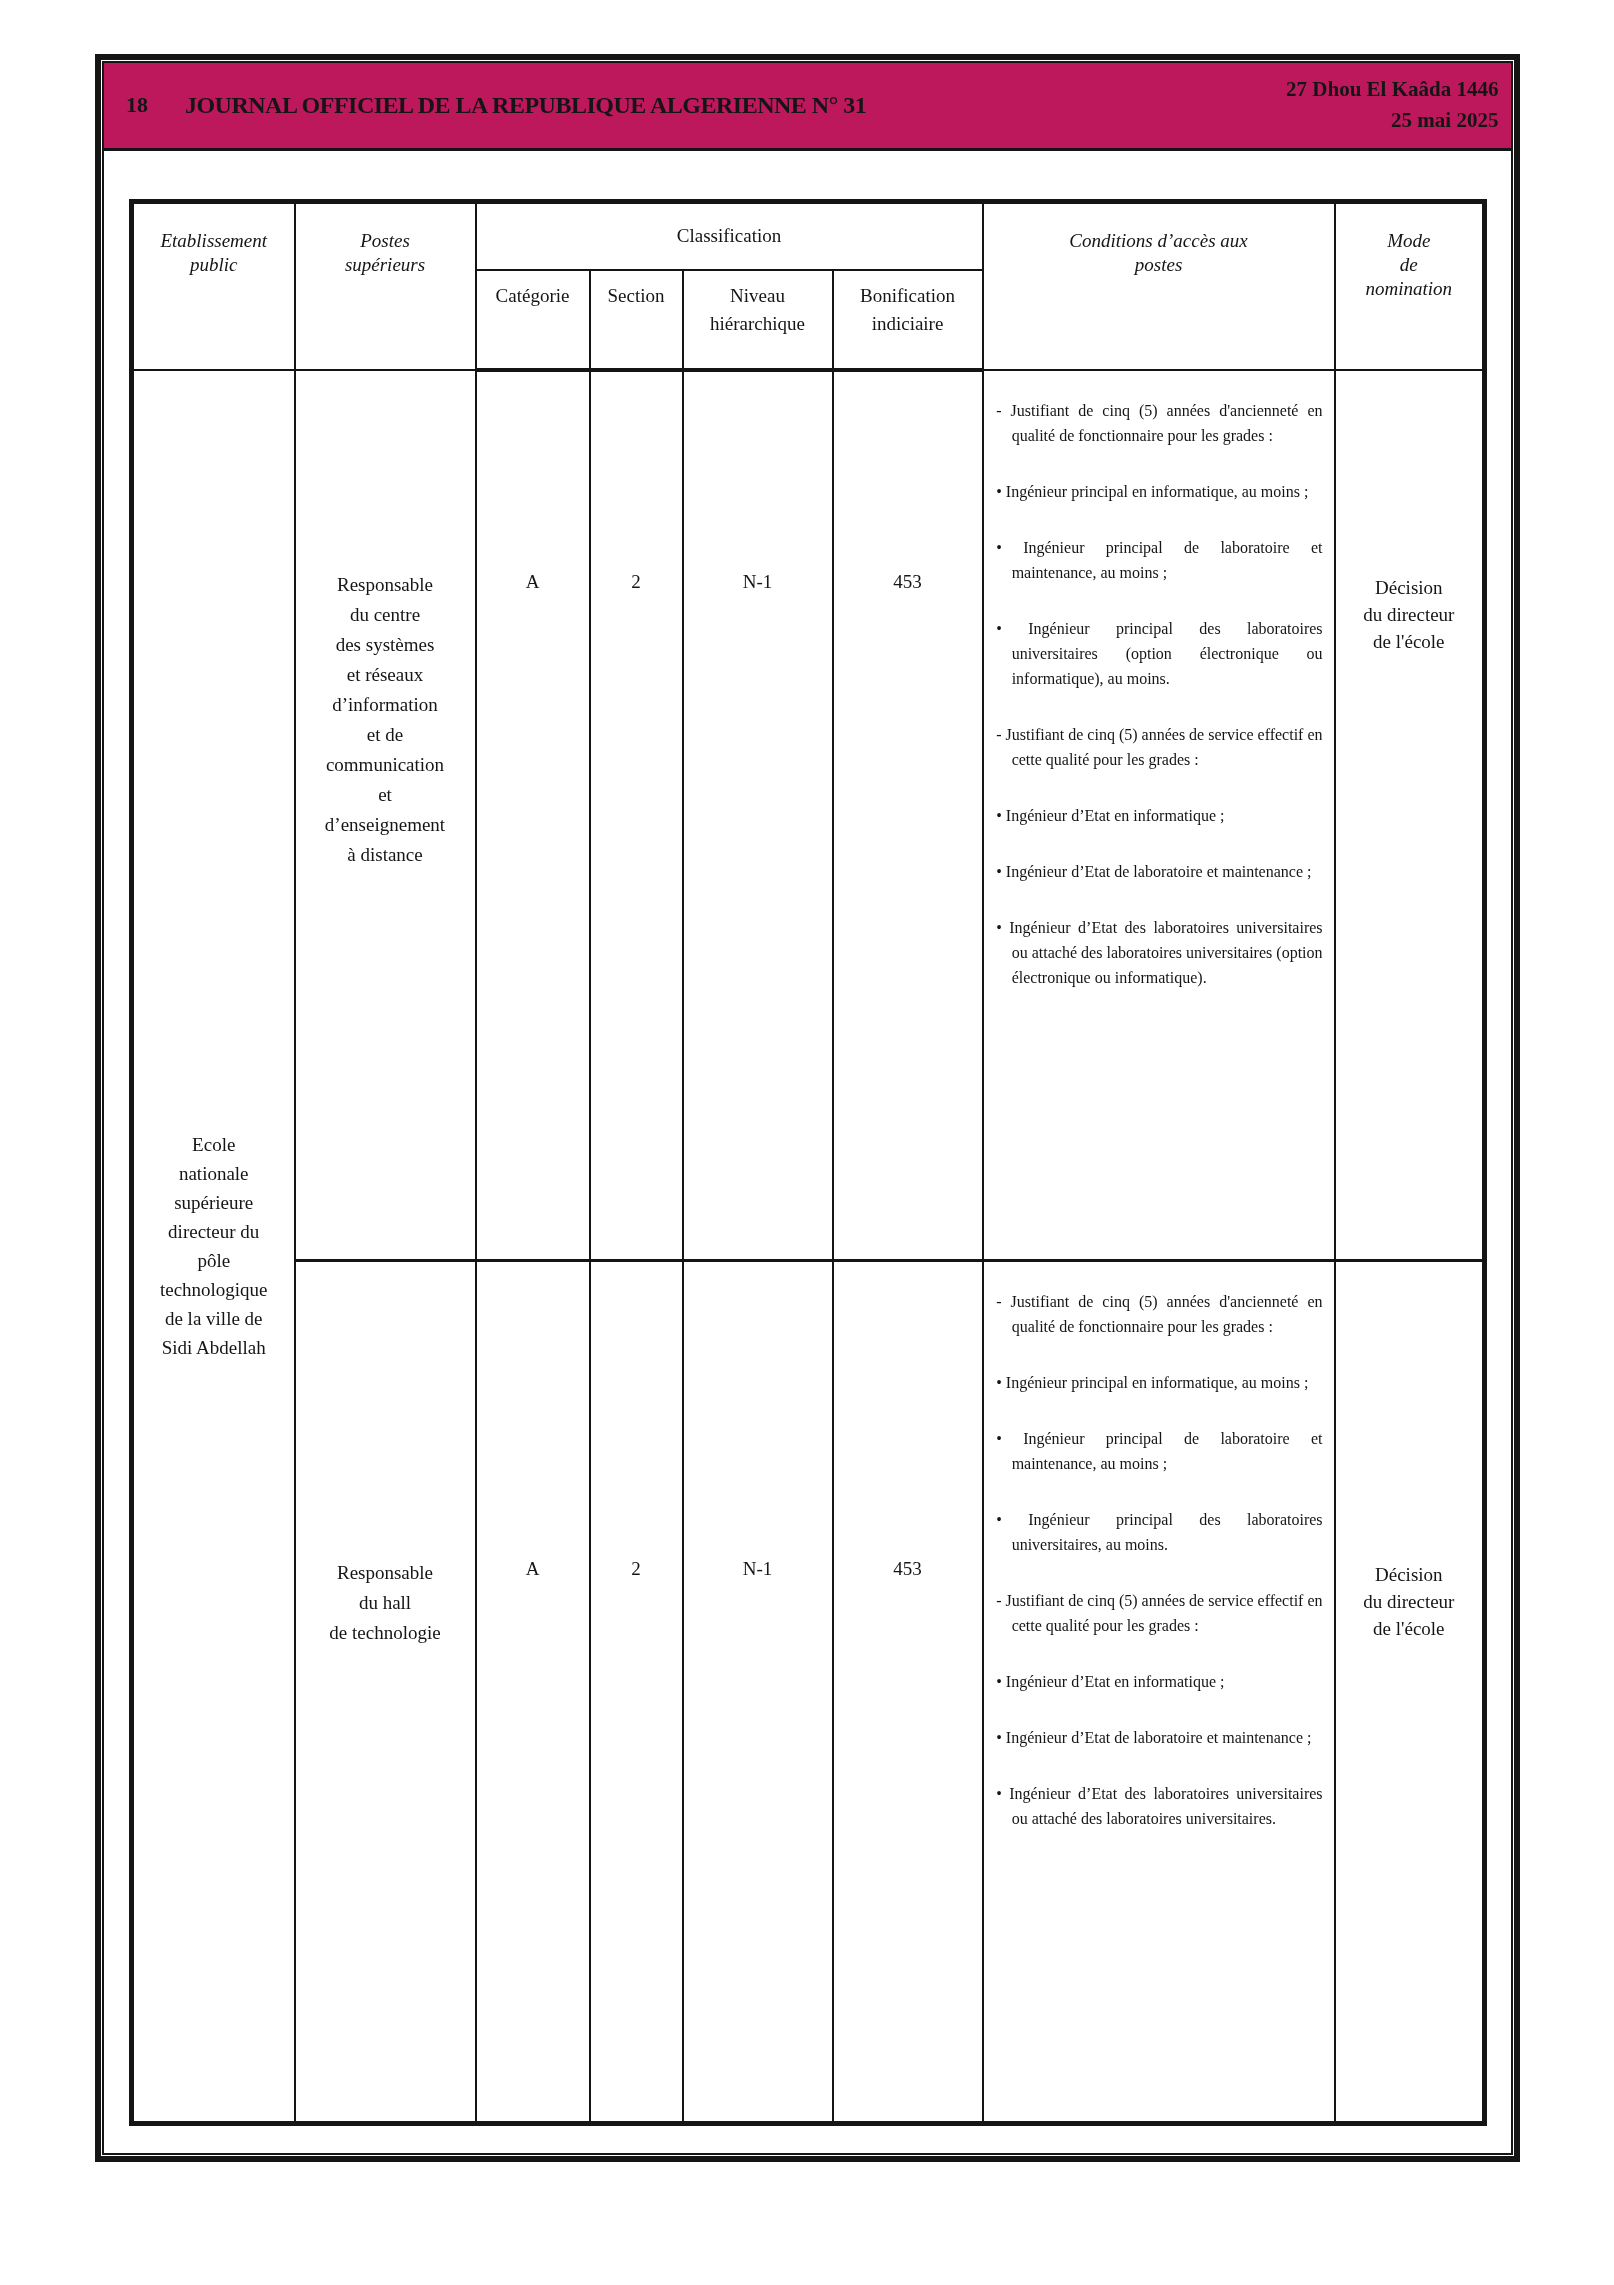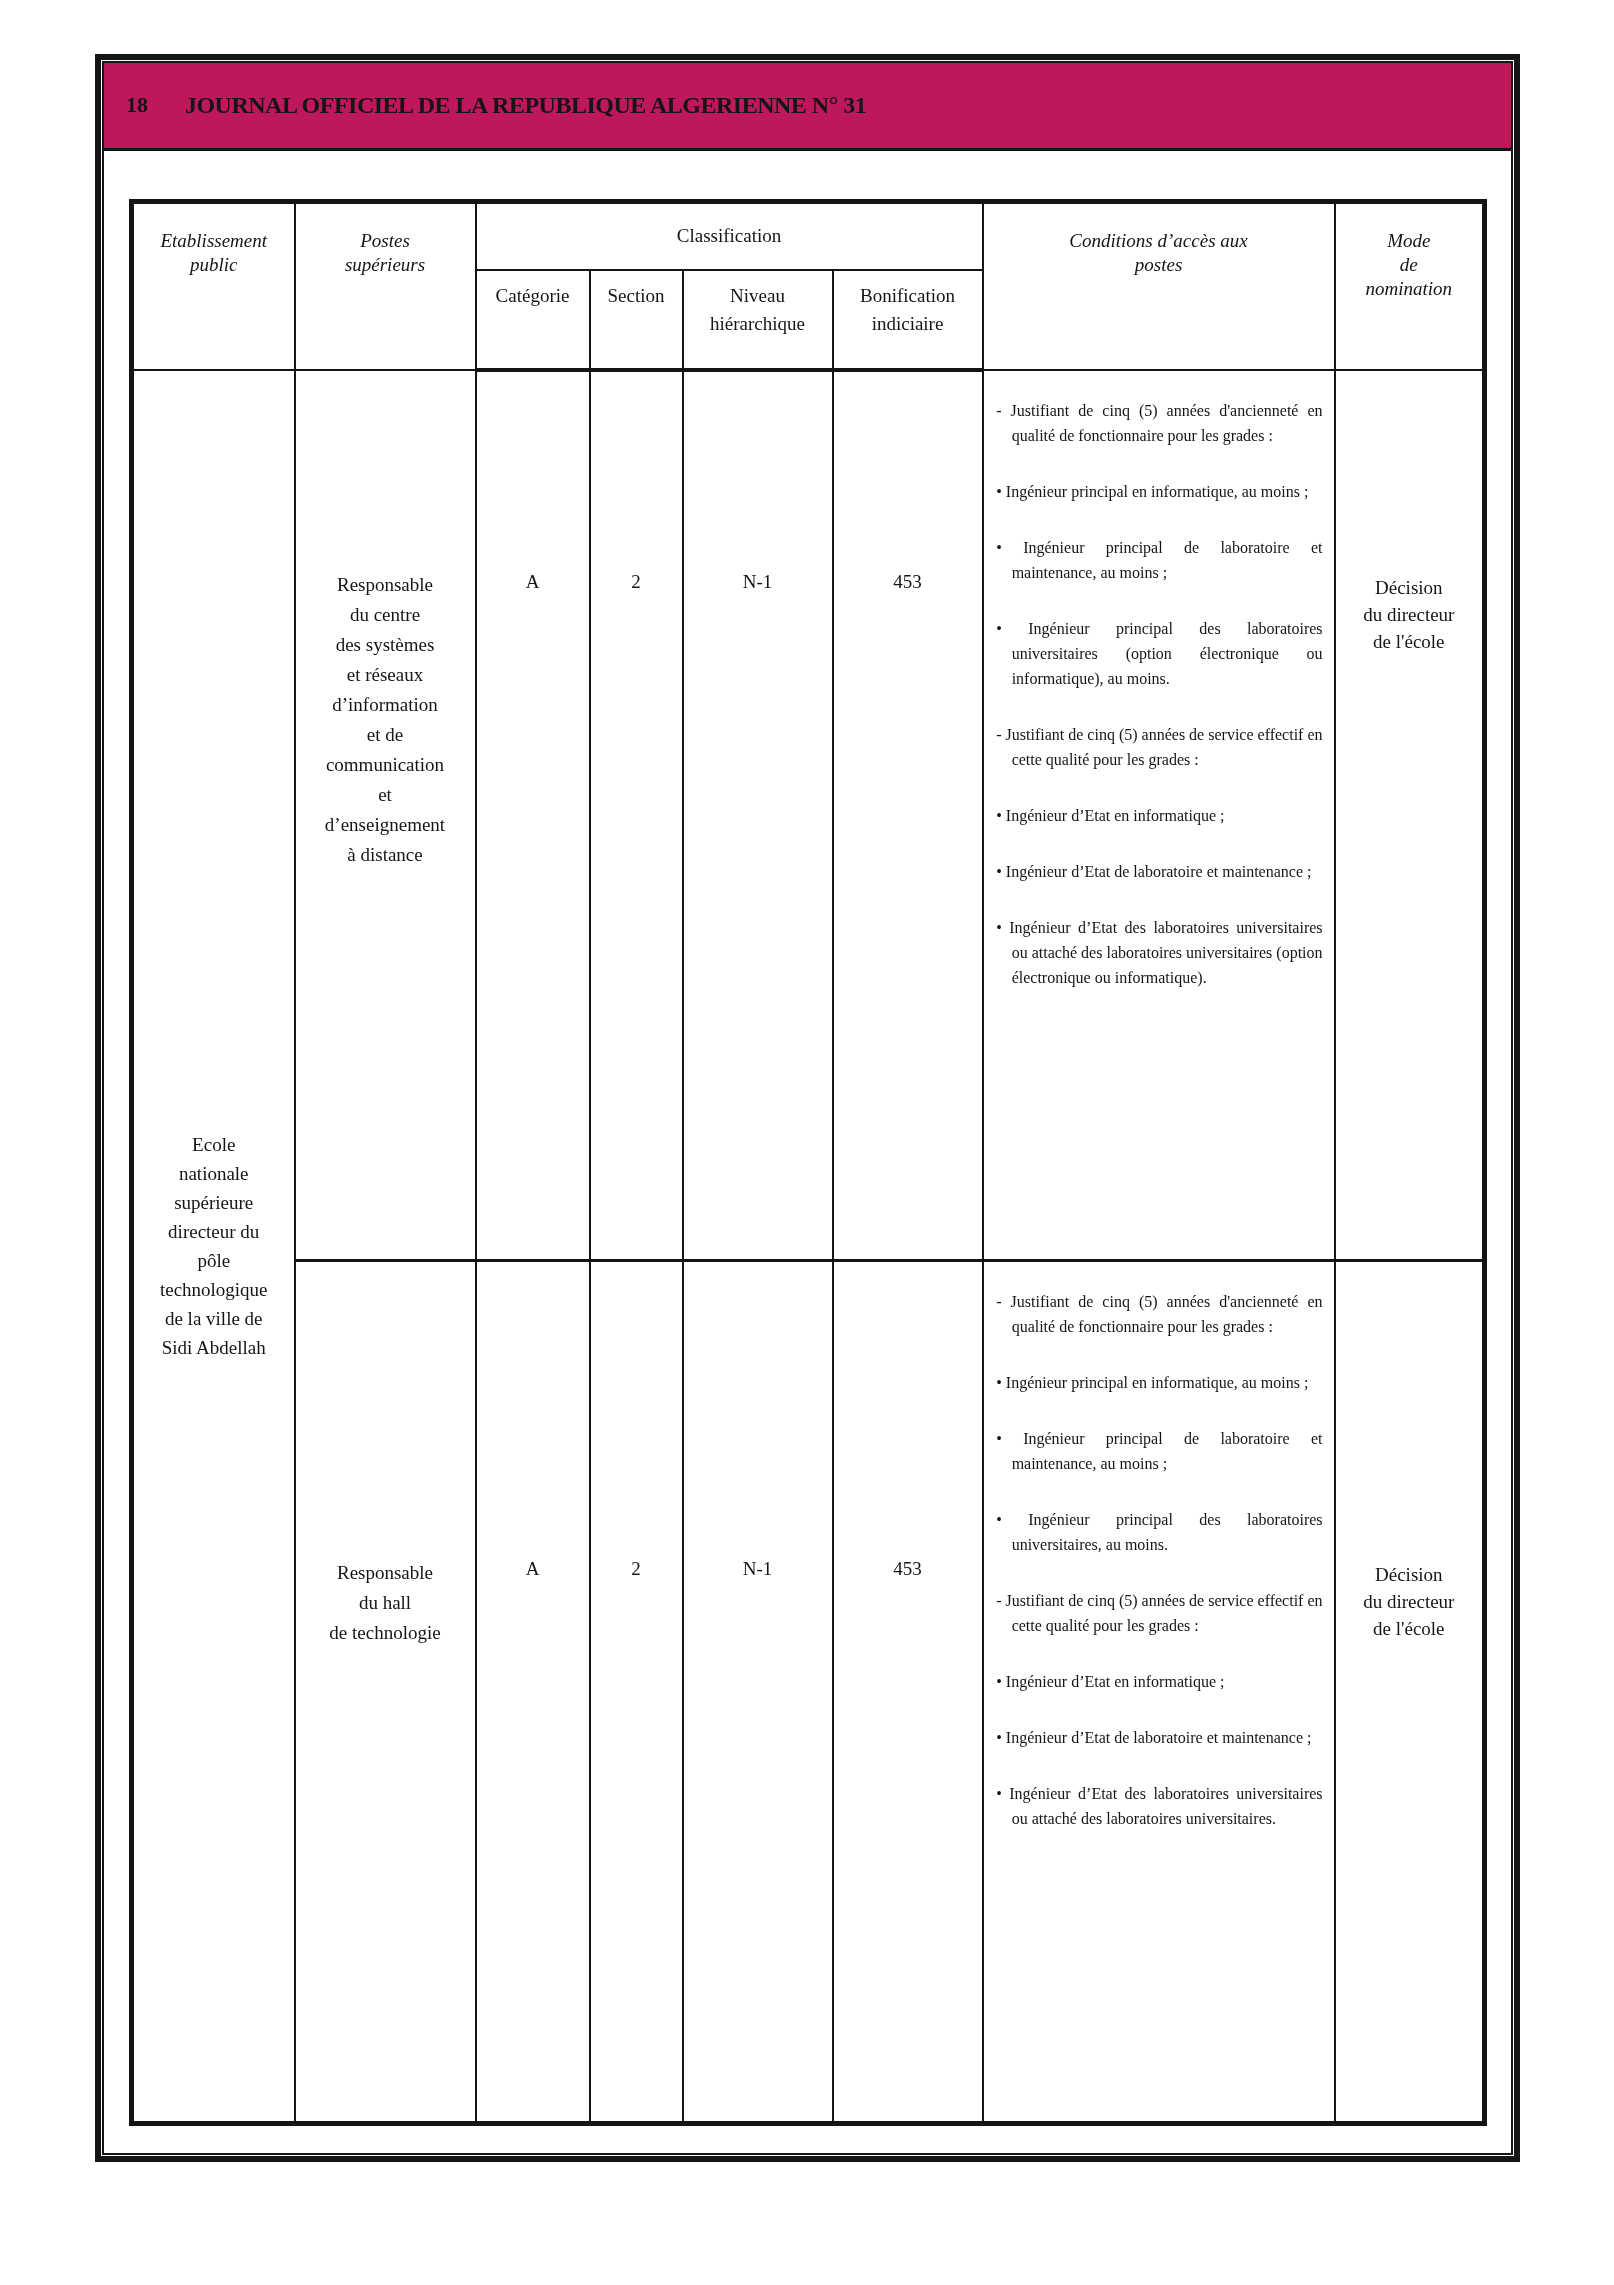--- a/index.html
+++ b/index.html
@@ -119,20 +119,24 @@
 <body>
 
 <div class="page">
 
   <div class="frame-outer">
     <div class="frame-inner">
 
       <div class="band">
         <div class="pageno">18</div>
         <div class="jtitle">JOURNAL OFFICIEL DE LA REPUBLIQUE ALGERIENNE N° 31</div>
+        <div class="dates">
+          <div>27 Dhou El Kaâda 1446</div>
+          <div>25 mai 2025</div>
+        </div>
       </div>
 
     </div>
   </div>
 
   <table class="main">
     <colgroup>
       <col class="c-etab">
         <col class="c-poste">
         <col class="c-cat">

